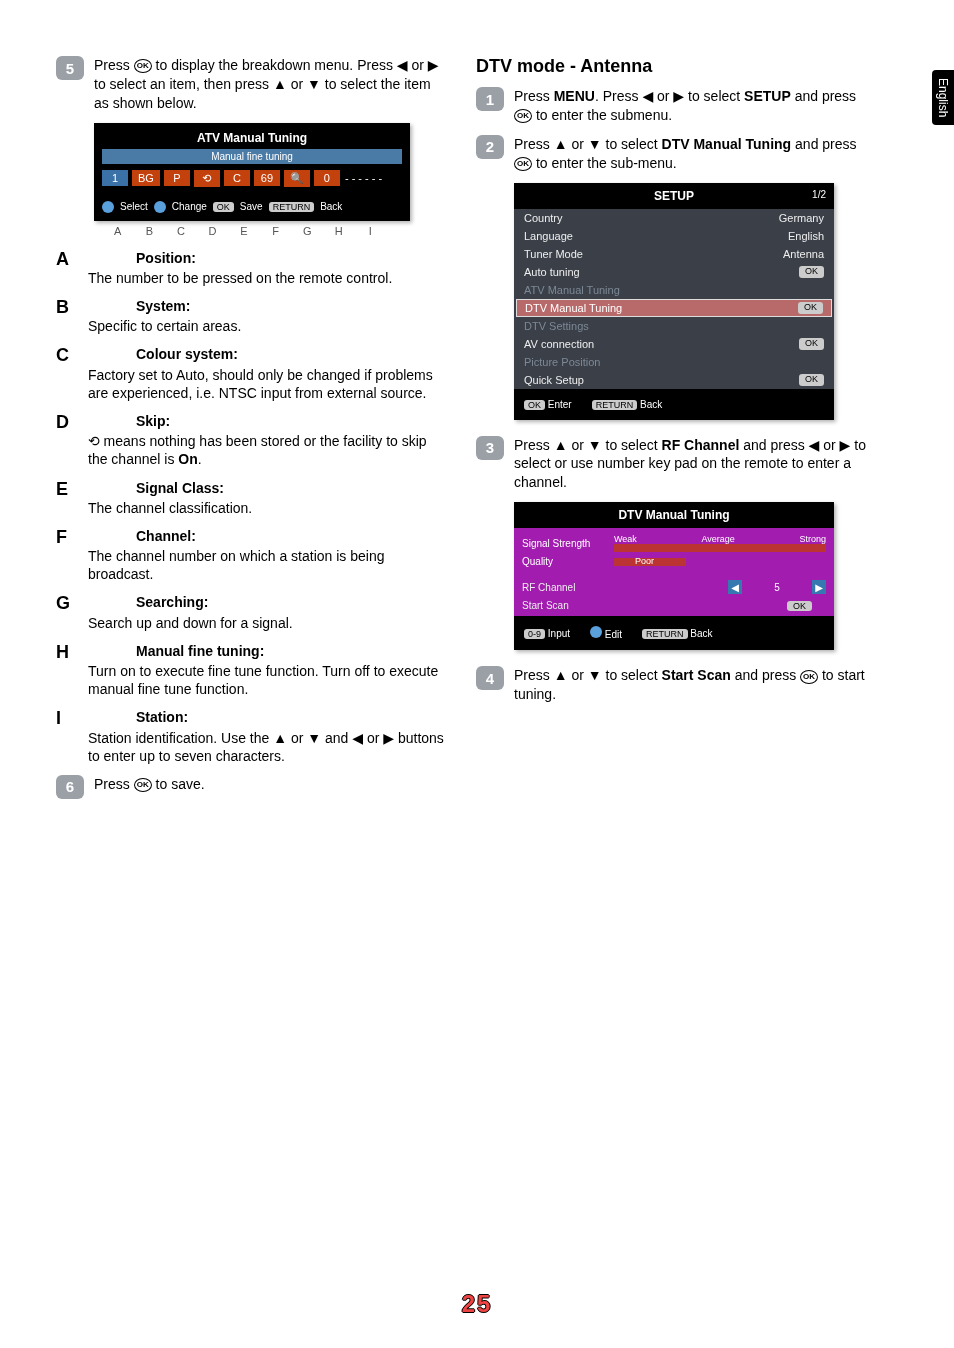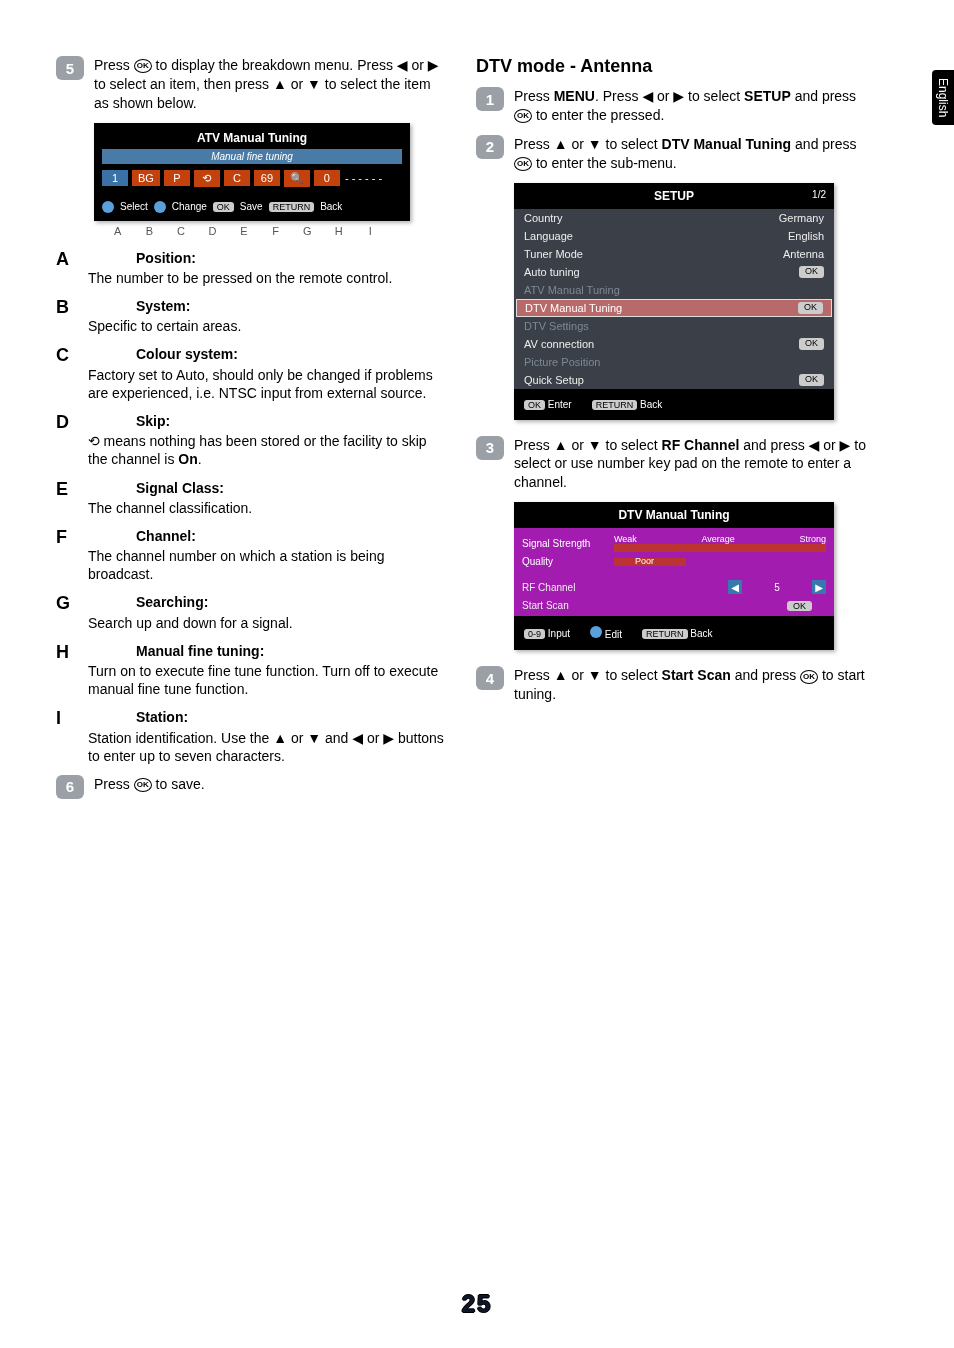--- a/index.html
+++ b/index.html
@@ -62,21 +62,21 @@
   .atv-panel {
     margin: 10px 0 4px 38px;
     width: 300px;
     background: #000;
     padding: 8px;
     color: #fff;
     font-size: 11px;
     box-shadow: 2px 2px 4px rgba(0,0,0,.3);
   }
   .atv-title { text-align: center; font-weight: bold; font-size: 12px; }
-  .atv-sub { background: #4a7ba6; text-align: center; font-size: 10px; padding: 2px 0; margin: 4px 0 6px 0; font-style: italic; }
+  .atv-sub { background: #4a7ba6; text-align: center; font-size: 10px; padding: 2px 0; margin: 4px 0 6px 0; }
   .atv-row { display: flex; align-items: center; gap: 4px; margin-bottom: 6px; }
   .atv-cell { background: #c2410c; padding: 2px 6px; font-size: 11px; min-width: 14px; text-align: center; }
   .atv-sel { background: #3a72a8; }
   .atv-dash { color: #fff; font-size: 11px; padding: 0 1px; }
   .atv-hints { display: flex; align-items: center; gap: 6px; font-size: 10px; margin-top: 14px; }
   .atv-hint-pill { background:#ccc;color:#000;border-radius:3px;padding:0 4px;font-size:9px;}
   .icon-circle { width:12px;height:12px;border-radius:50%;background:#5aa0dc;display:inline-block;}
 
   .col-labels {
     margin-left: 38px;
@@ -130,21 +130,21 @@
   .dtv-row .lbl { width:86px; color:#eee; }
   .dtv-row .arrow { width:14px; height:14px; background:#3678b0; display:flex; align-items:center; justify-content:center; color:#fff; font-size:10px;}
   .dtv-row .chn { width:70px; text-align:center; color:#fff;}
 
   .pgnum {
     position:absolute;
     bottom:30px; left:0; width:954px;
     text-align:center; font-weight:bold; font-size:24px;
     font-family: Arial, sans-serif;
   }
-  .pgnum .outline { text-shadow: -1px 0 #000,1px 0 #000,0 -1px #000,0 1px #000; color:#0f172a; letter-spacing:2px;}
+  .pgnum .outline { text-shadow: -1px 0 #000,1px 0 #000,0 -1px #000,0 1px #000; color:#ef4444; letter-spacing:2px;}
 </style>
 </head>
 <body>
 
 <div class="page">
   <div class="lang-tab">English</div>
 
   <div class="cols">
 
     <div class="col-left">
@@ -238,21 +238,21 @@
         </div>
       </div>
     </div>
 
     <div class="col-right">
       <h3 class="section-h">DTV mode - Antenna</h3>
 
       <div class="step-row">
         <div class="step-num">1</div>
         <div class="step-text">
-          <span>Press </span><span class="bold">MENU</span><span>. Press ◀ or ▶ to select </span><span class="bold">SETUP</span><span> and press </span><span class="ok-inline">OK</span><span> to enter  the pressed.</span>
+          <span>Press </span><span class="bold">MENU</span><span>. Press ◀ or ▶ to select </span><span class="bold">SETUP</span><span> and press </span><span class="ok-inline">OK</span><span> to enter  the submenu.</span>
         </div>
       </div>
 
       <div class="step-row">
         <div class="step-num">2</div>
         <div class="step-text">
           <span>Press ▲ or ▼ to select </span><span class="bold">DTV Manual Tuning</span><span> and press </span><span class="ok-inline">OK</span><span> to enter the sub-menu.</span>
         </div>
       </div>
 

